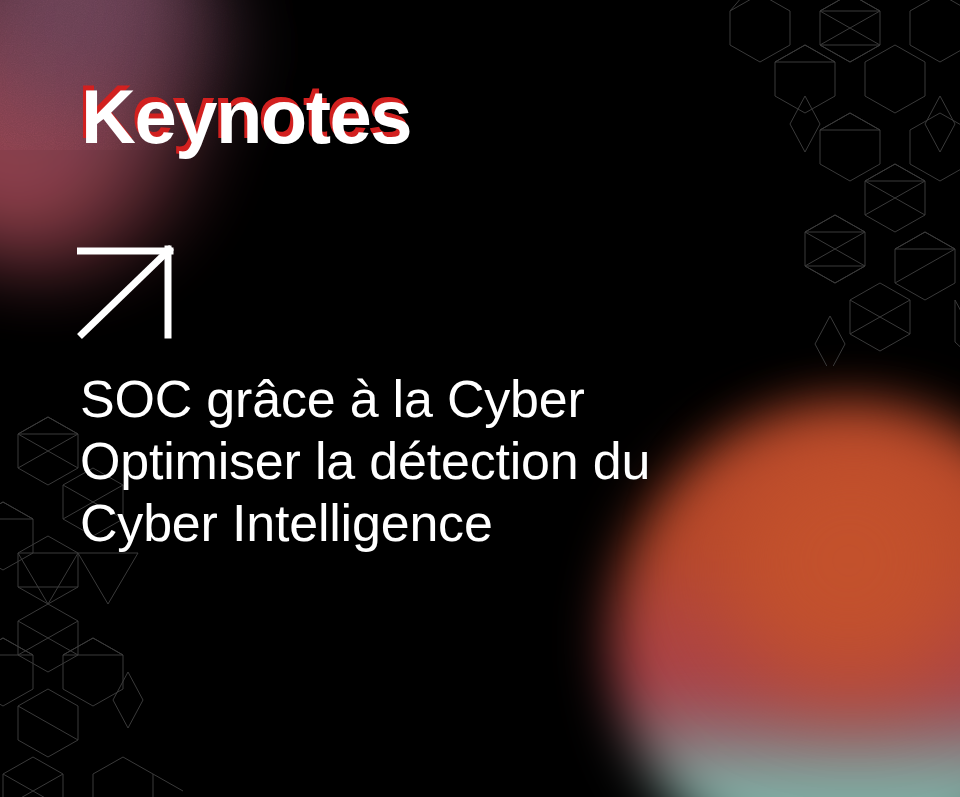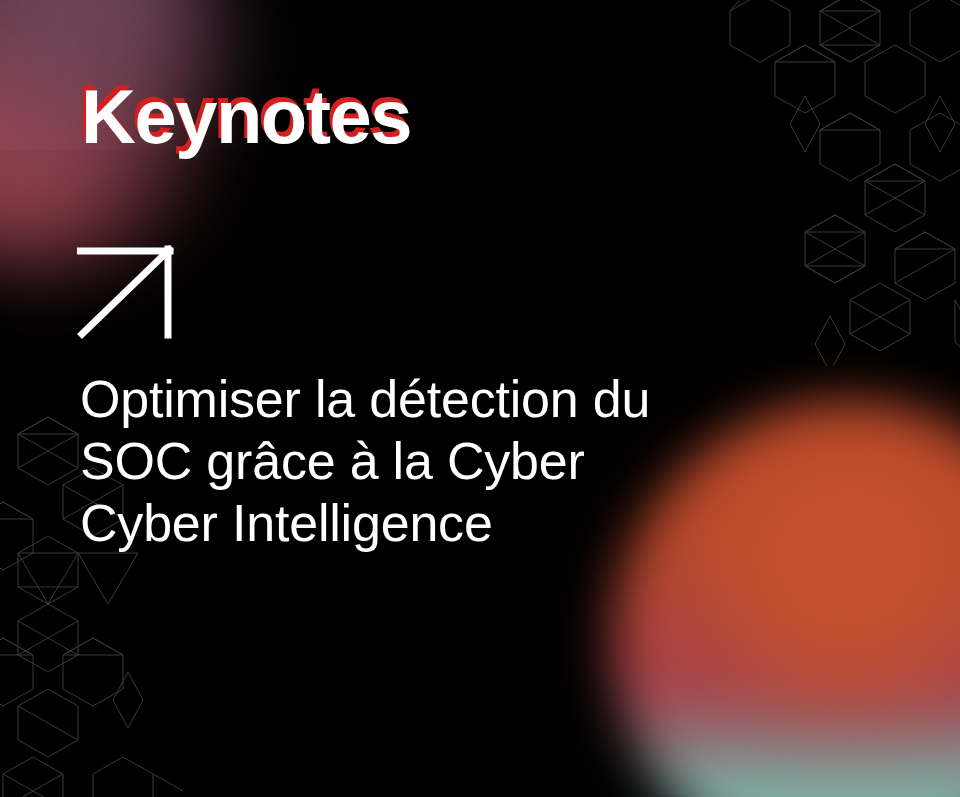--- a/index.html
+++ b/index.html
@@ -268,19 +268,19 @@
 
     <svg id="arrow-icon" viewBox="0 0 100 96" xmlns="http://www.w3.org/2000/svg">
       <g stroke="#ffffff" stroke-width="7" fill="none" stroke-linecap="square">
         <line x1="3" y1="8" x2="93" y2="8"></line>
         <line x1="91" y1="6" x2="91" y2="92"></line>
         <line x1="5" y1="91" x2="92" y2="7"></line>
       </g>
     </svg>
 
     <h2 id="subtitle">
+      <span class="sub-line">SOC grâce à la Cyber</span>
       <span class="sub-line">Optimiser la détection du</span>
-      <span class="sub-line">SOC grâce à la Cyber</span>
       <span class="sub-line">Cyber Intelligence</span>
     </h2>
 
   </div>
 </div>
 
 </body></html>

